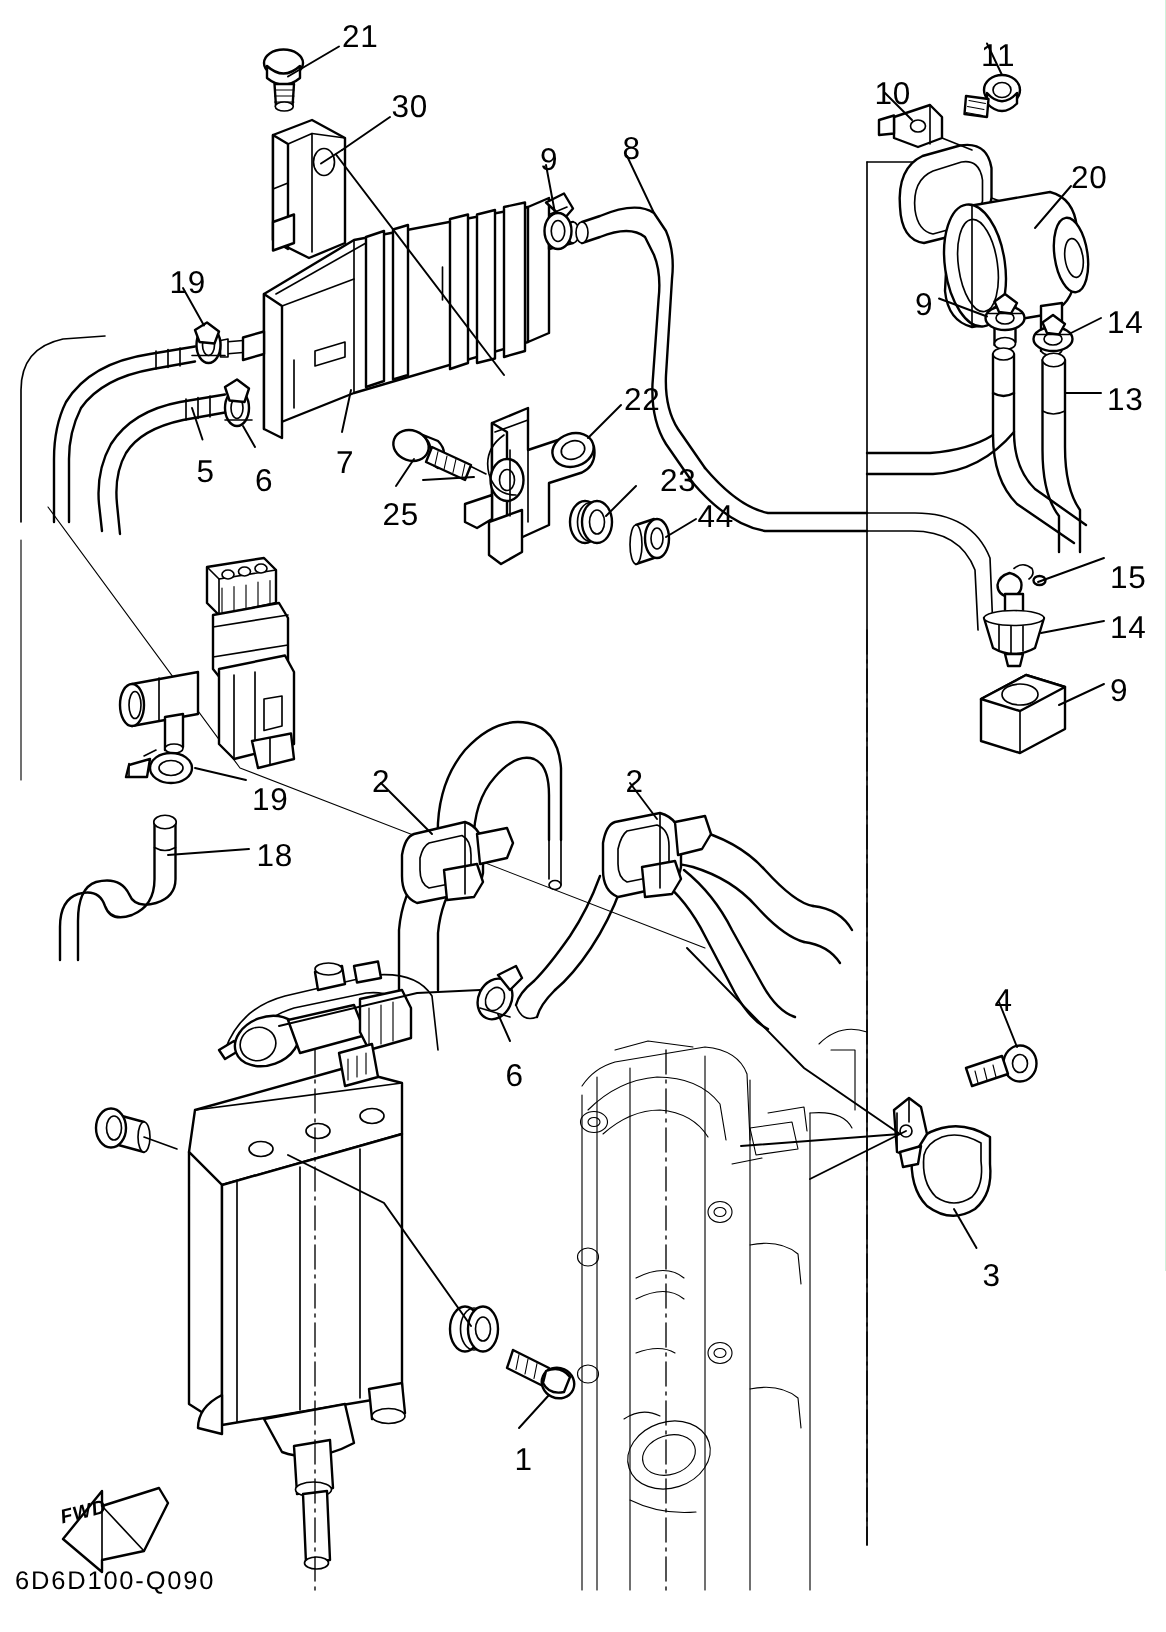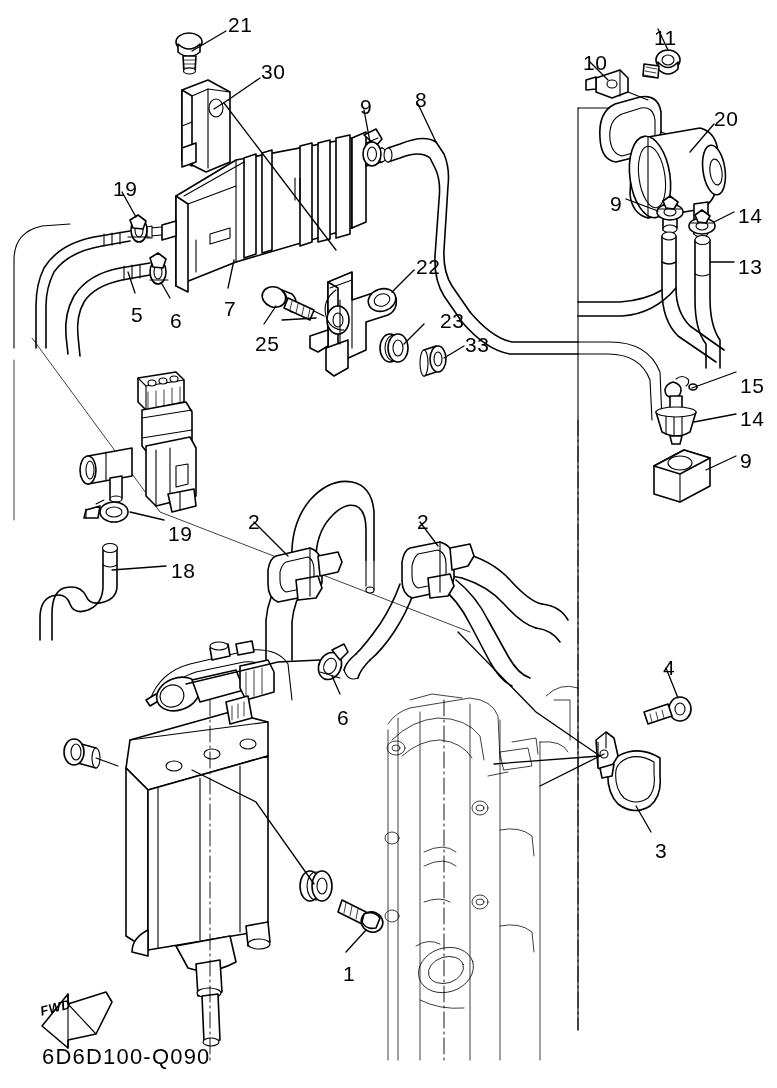--- a/index.html
+++ b/index.html
@@ -27,25 +27,24 @@
     line-height:1;
     color:#000;
     letter-spacing:0.5px;
     white-space:nowrap;
     font-family:"Liberation Sans","DejaVu Sans",sans-serif;
   }
   #footer-code{
     position:absolute;
     left:10px;
     top:1044px;
-    font-size:22px;
+    font-size:17px;
     letter-spacing:1.2px;
     color:#000;
     font-family:"Liberation Sans","DejaVu Sans",sans-serif;
-    margin-left:32px;
   }
   #fwd-label{
     position:absolute;
     left:40px;
     top:1000px;
     font-size:13px;
     font-weight:bold;
     font-style:italic;
     color:#000;
     transform:rotate(-14deg);
@@ -610,21 +609,21 @@
       <div class="callout" style="left: 113px; top: 178px;">19</div>
       <div class="callout" style="left: 610px; top: 193px;">9</div>
       <div class="callout" style="left: 738px; top: 205px;">14</div>
       <div class="callout" style="left: 738px; top: 256px;">13</div>
       <div class="callout" style="left: 131px; top: 304px;">5</div>
       <div class="callout" style="left: 170px; top: 310px;">6</div>
       <div class="callout" style="left: 224px; top: 298px;">7</div>
       <div class="callout" style="left: 416px; top: 256px;">22</div>
       <div class="callout" style="left: 255px; top: 333px; text-align: center;">25</div>
       <div class="callout" style="left: 424px; top: 310px; margin-left: 16px;">23</div>
-      <div class="callout" style="left: 465px; top: 334px;">33</div>
+      <div class="callout" style="left: 465px; top: 334px;">44</div>
       <div class="callout" style="left: 740px; top: 375px;">15</div>
       <div class="callout" style="left: 740px; top: 408px;">14</div>
       <div class="callout" style="left: 740px; top: 450px;">9</div>
       <div class="callout" style="left: 168px; top: 523px;">19</div>
       <div class="callout" style="left: 248px; top: 511px;">2</div>
       <div class="callout" style="left: 417px; top: 511px;">2</div>
       <div class="callout" style="left: 171px; top: 560px;">18</div>
       <div class="callout" style="left: 663px; top: 657px;">4</div>
       <div class="callout" style="left: 337px; top: 707px;">6</div>
       <div class="callout" style="left: 655px; top: 840px;">3</div>

